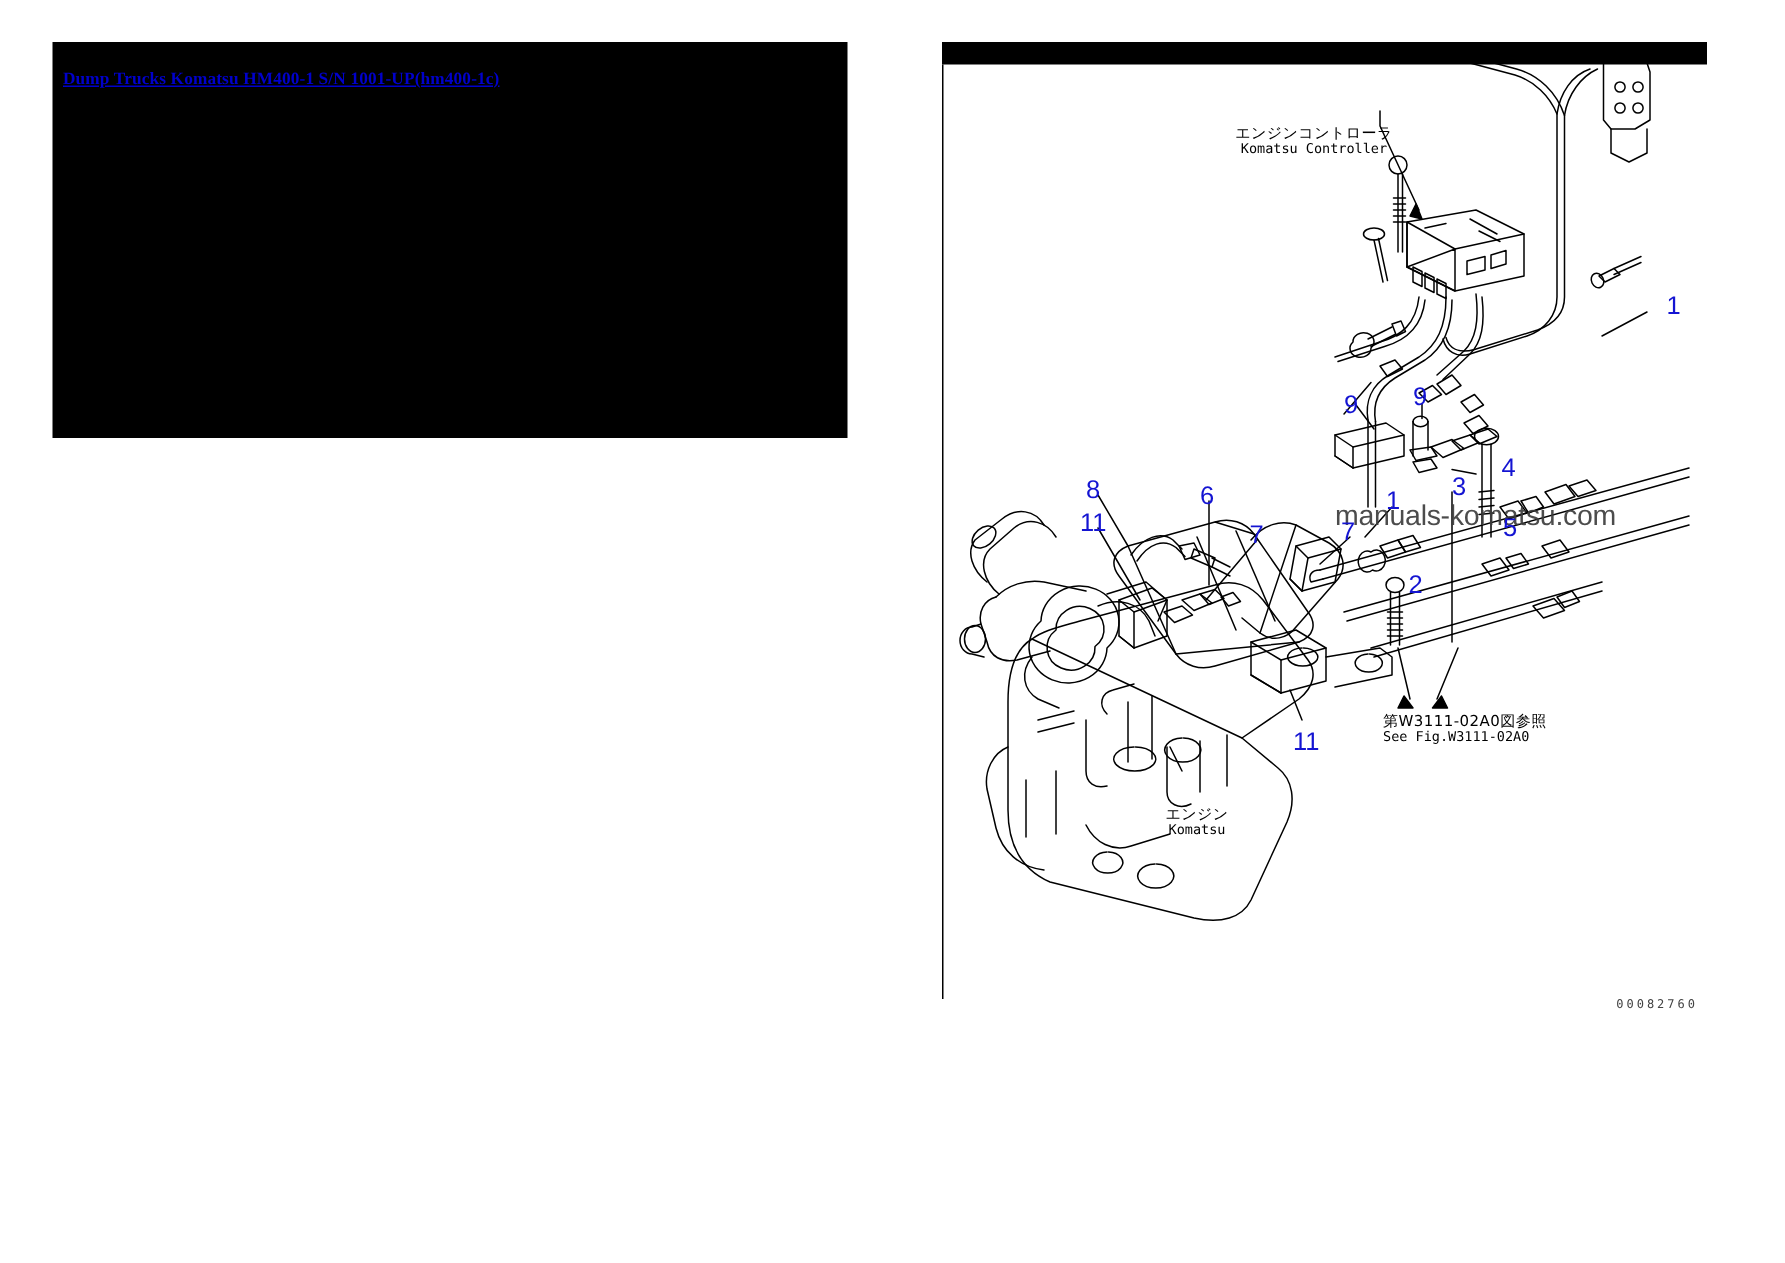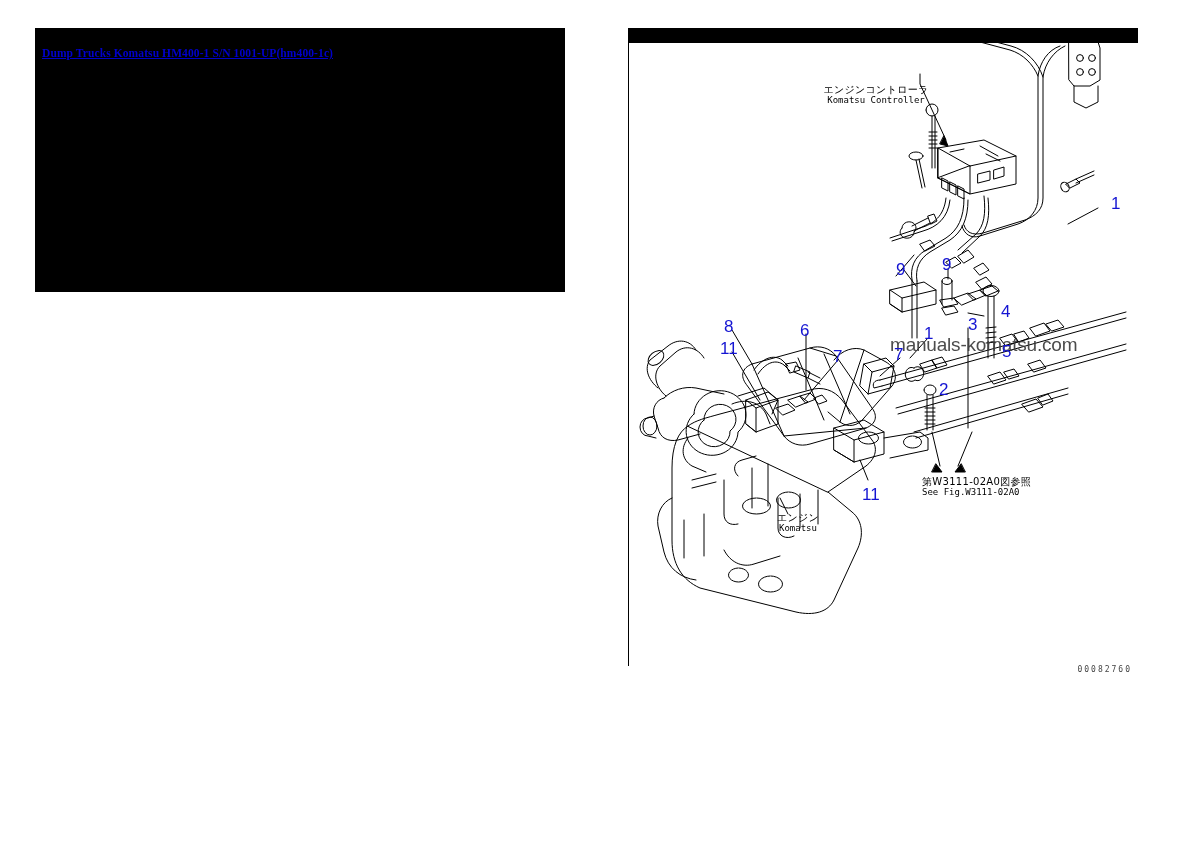--- a/index.html
+++ b/index.html
@@ -358,21 +358,21 @@
 
       </g>
     </svg>
   </div>
 
   <div class="cad-label" style="left:188px; top:56px; width:120px;">
     <div class="jp">エンジンコントローラ</div>
     <div>Komatsu Controller</div>
   </div>
 
-  <div class="cad-label" style="left:140px; top:484px; width:60px;">
+  <div class="cad-label" style="left:140px; top:510px; width:60px;">
     <div class="jp">エンジン</div>
     <div>Komatsu</div>
   </div>
 
   <div class="cad-label" style="left:294px; top:448px; text-align:left;">
     <div class="jp">第W3111-02A0図参照</div>
     <div>See Fig.W3111-02A0</div>
   </div>
 
   <div id="watermark">manuals-komatsu.com</div>

